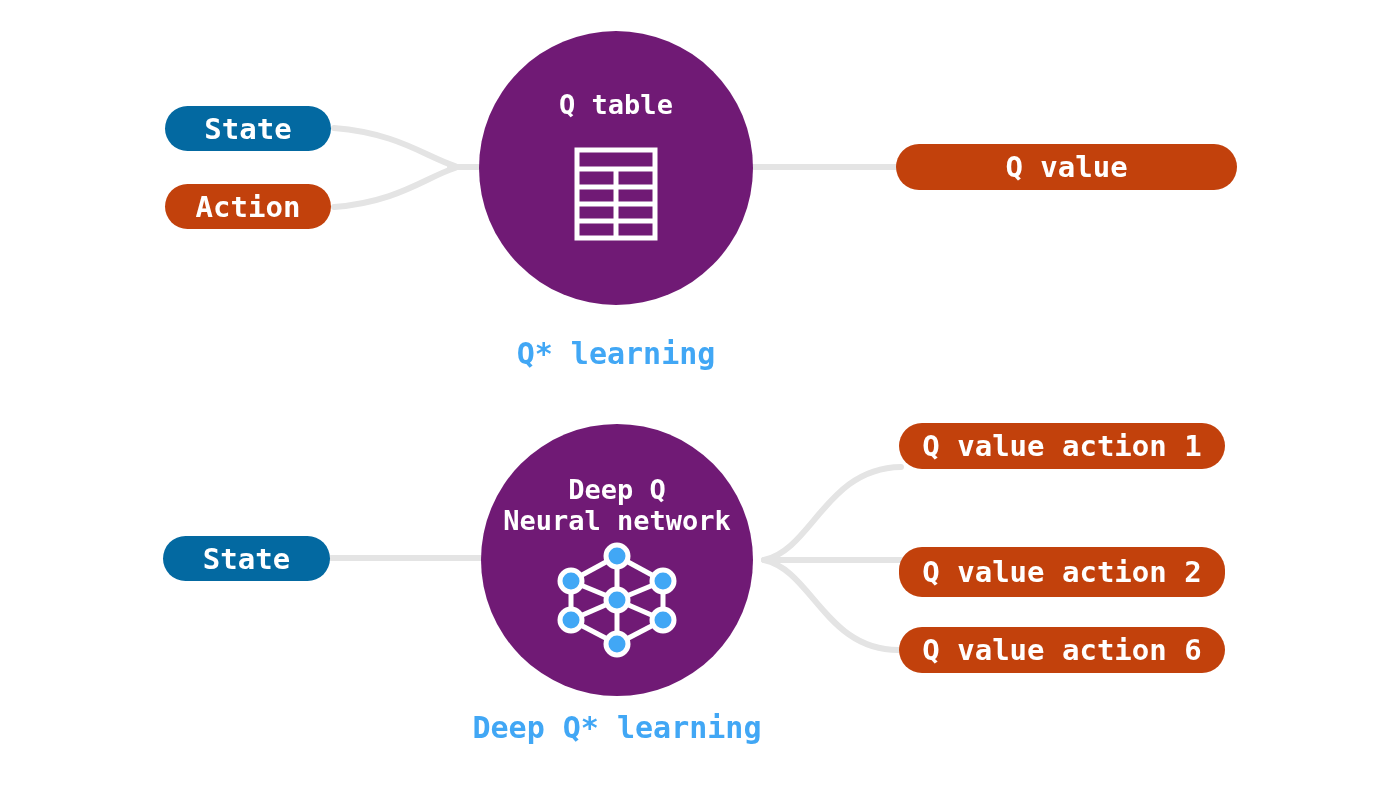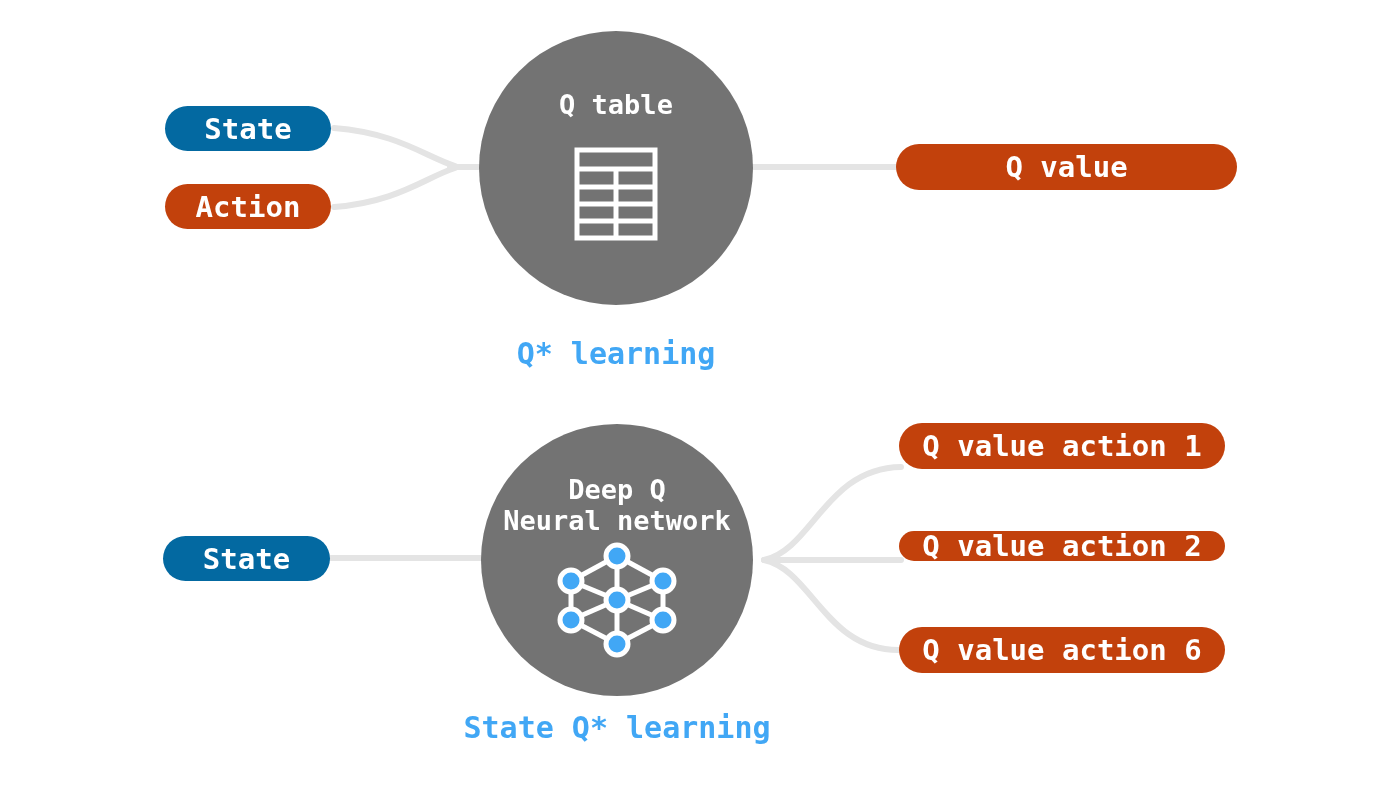--- a/index.html
+++ b/index.html
@@ -36,21 +36,21 @@
     white-space: nowrap;
   }
   .pill.green  { background: #0369a1; }
   .pill.orange { background: #c2410c; }
   .pill.gray   { background: #c2410c; }
 
   .node-circle {
     position: absolute;
     z-index: 2;
     border-radius: 50%;
-    background: #737373;
+    background: #701a75;
   }
   .node-title {
     position: absolute;
     left: 0;
     width: 100%;
     text-align: center;
     color: #ffffff;
     font-size: 27px;
     line-height: 31px;
     white-space: pre-line;
@@ -75,21 +75,21 @@
   .ql-circle .node-icon  { left: 95px; top: 116px; }
   .ql-qvalue  { left: 896px; top: 144px; width: 341px; height: 46px; }
   .ql-caption { left: 429px; top: 336px; width: 374px; }
 
   
   .dql-state   { left: 163px; top: 536px; width: 167px; height: 45px; }
   .dql-circle  { left: 481px; top: 424px; width: 272px; height: 272px; }
   .dql-circle .node-title { top: 50px; }
   .dql-circle .node-icon  { left: 76px; top: 118px; }
   .dql-out1    { left: 899px; top: 423px; width: 326px; height: 46px; }
-  .dql-out2    { left: 899px; top: 531px; width: 326px; height: 30px; }
+  .dql-out2    { left: 899px; top: 547px; width: 326px; height: 50px; }
   .dql-out3    { left: 899px; top: 627px; width: 326px; height: 46px; }
   .dql-caption { left: 381px; top: 710px; width: 472px; }
 
   .icon-stroke { stroke: #ffffff; stroke-width: 5; fill: none; }
   .nn-node { stroke: #ffffff; stroke-width: 5; fill: #41A7F5; }
 </style>
 </head>
 <body>
 
 <div class="canvas">
@@ -167,15 +167,15 @@
   <div class="pill gray dql-out1">
     <span>Q value action 1</span>
   </div>
   <div class="pill gray dql-out2">
     <span>Q value action 2</span>
   </div>
   <div class="pill gray dql-out3">
     <span>Q value action 6</span>
   </div>
 
-  <div class="caption dql-caption">State Q* learning</div>
+  <div class="caption dql-caption">Deep Q* learning</div>
 
 </div>
 
 </body></html>

